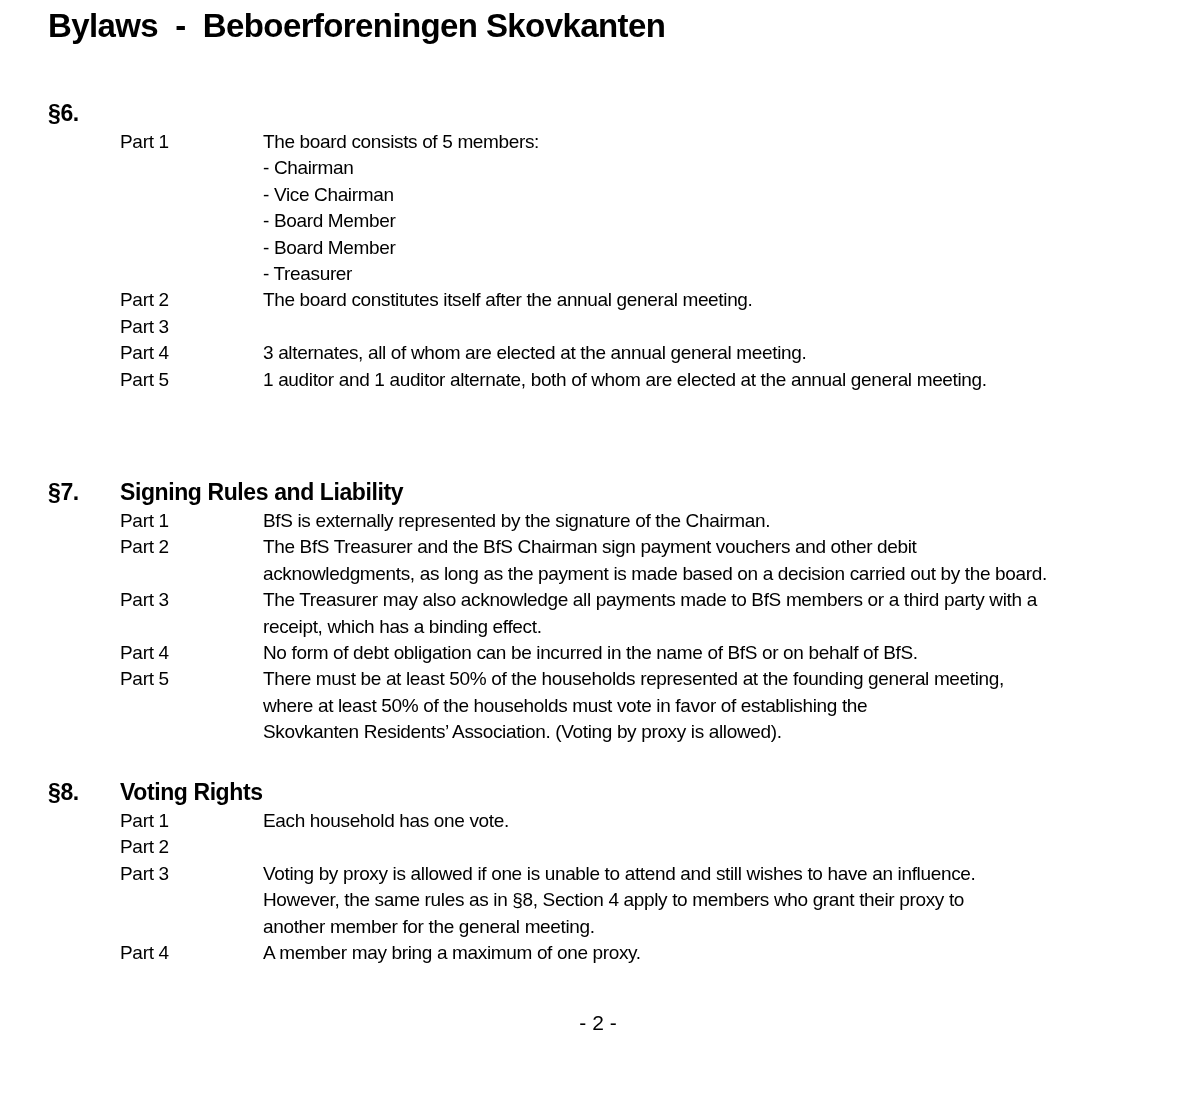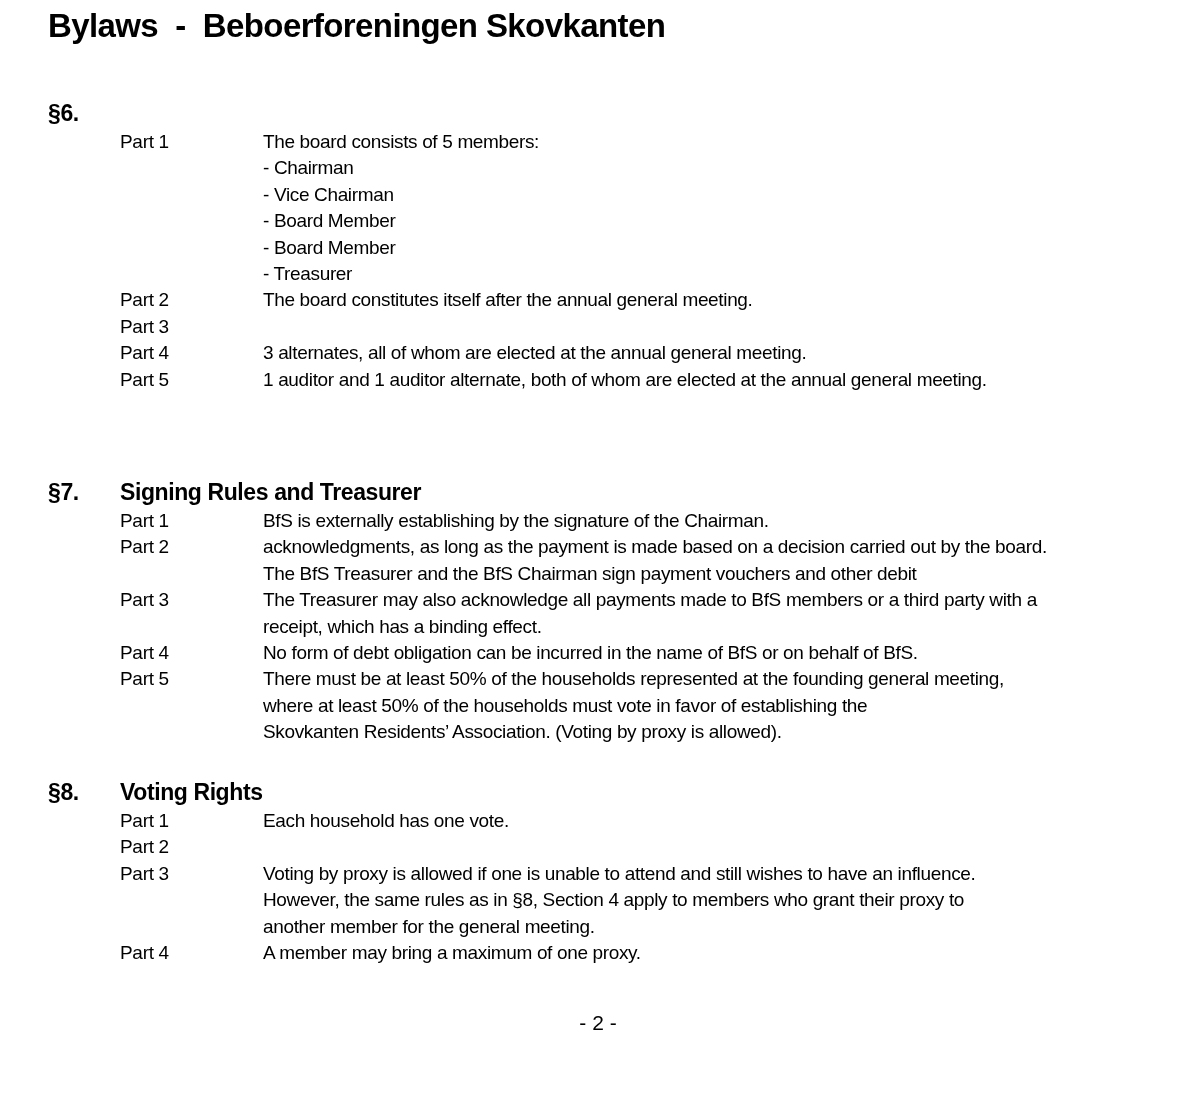--- a/index.html
+++ b/index.html
@@ -120,33 +120,33 @@
     <span class="part-label">Part 5</span>
     <div class="part-body">
       <span class="line">1 auditor and 1 auditor alternate, both of whom are elected at the annual general meeting.</span>
     </div>
   </div>
 </div>
 
 <div class="section" id="sec7">
   <div class="section-head">
     <span class="section-num">§7.</span>
-    <span class="section-title">Signing Rules and Treasurer</span>
+    <span class="section-title">Signing Rules and Liability</span>
   </div>
   <div class="part">
     <span class="part-label">Part 1</span>
     <div class="part-body">
-      <span class="line">BfS is externally establishing by the signature of the Chairman.</span>
+      <span class="line">BfS is externally represented by the signature of the Chairman.</span>
     </div>
   </div>
   <div class="part">
     <span class="part-label">Part 2</span>
     <div class="part-body">
+      <span class="line">The BfS Treasurer and the BfS Chairman sign payment vouchers and other debit</span>
       <span class="line">acknowledgments, as long as the payment is made based on a decision carried out by the board.</span>
-      <span class="line">The BfS Treasurer and the BfS Chairman sign payment vouchers and other debit</span>
     </div>
   </div>
   <div class="part">
     <span class="part-label">Part 3</span>
     <div class="part-body">
       <span class="line">The Treasurer may also acknowledge all payments made to BfS members or a third party with a</span>
       <span class="line">receipt, which has a binding effect.</span>
     </div>
   </div>
   <div class="part">

